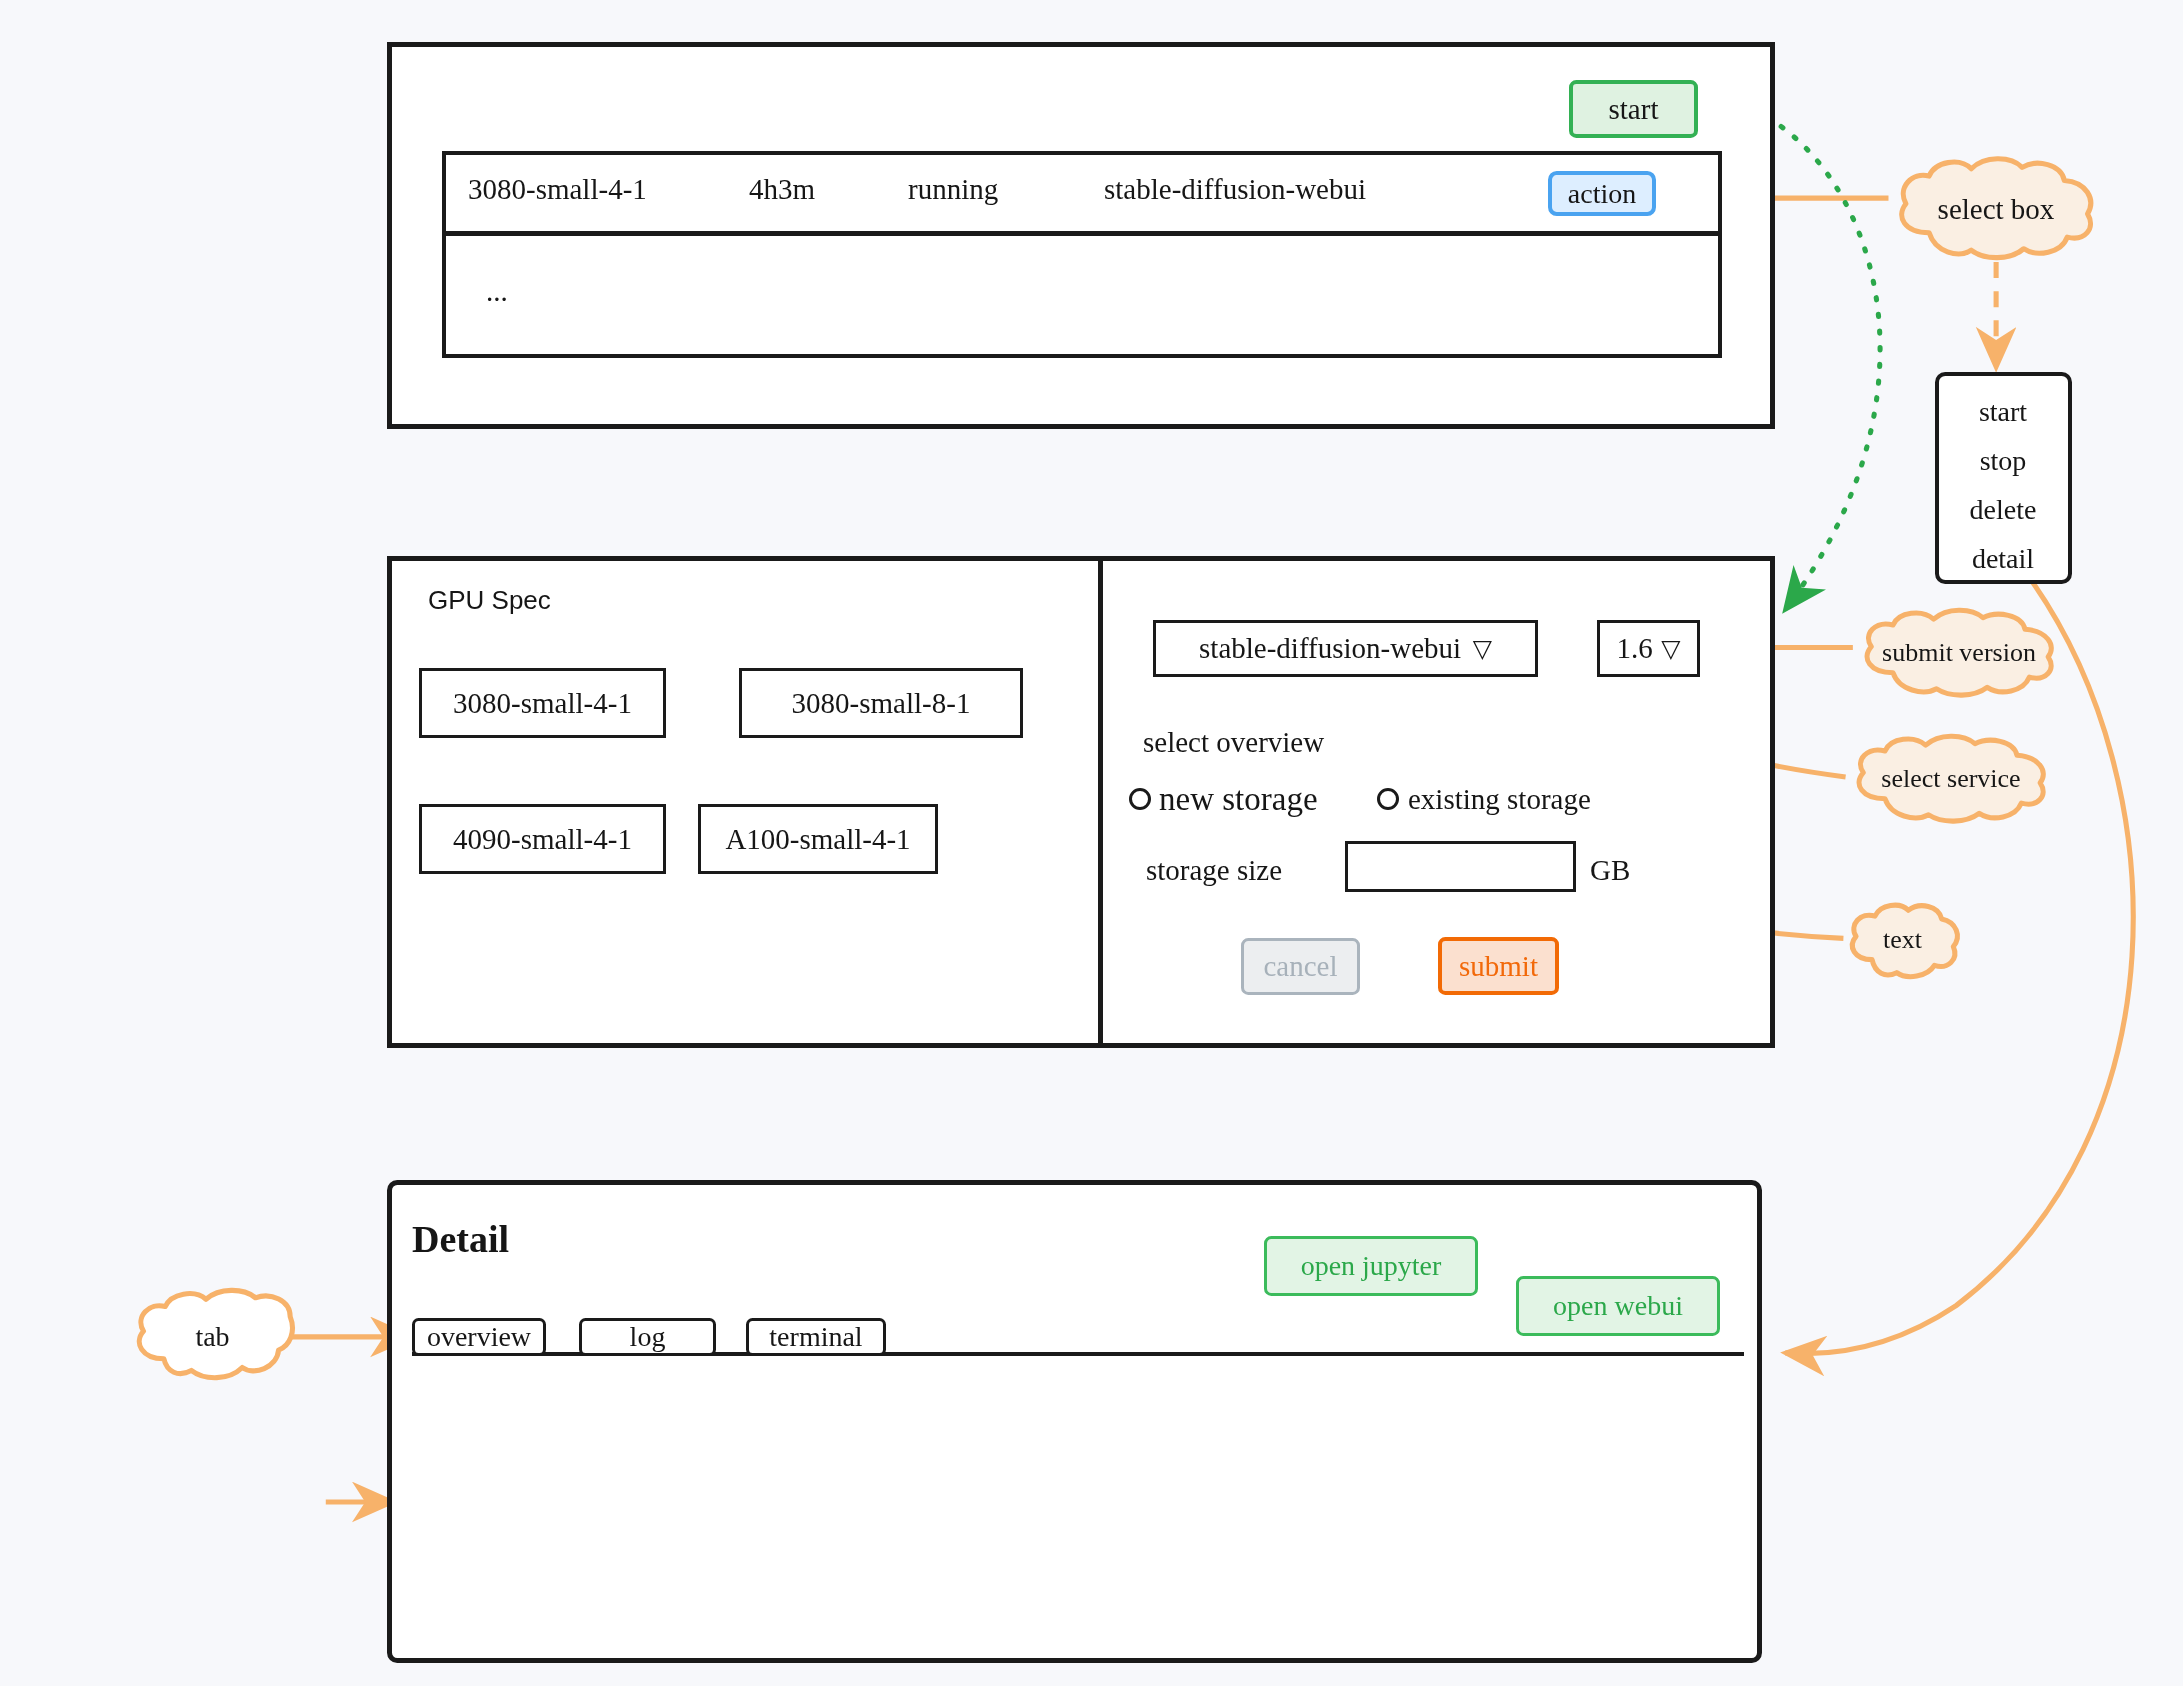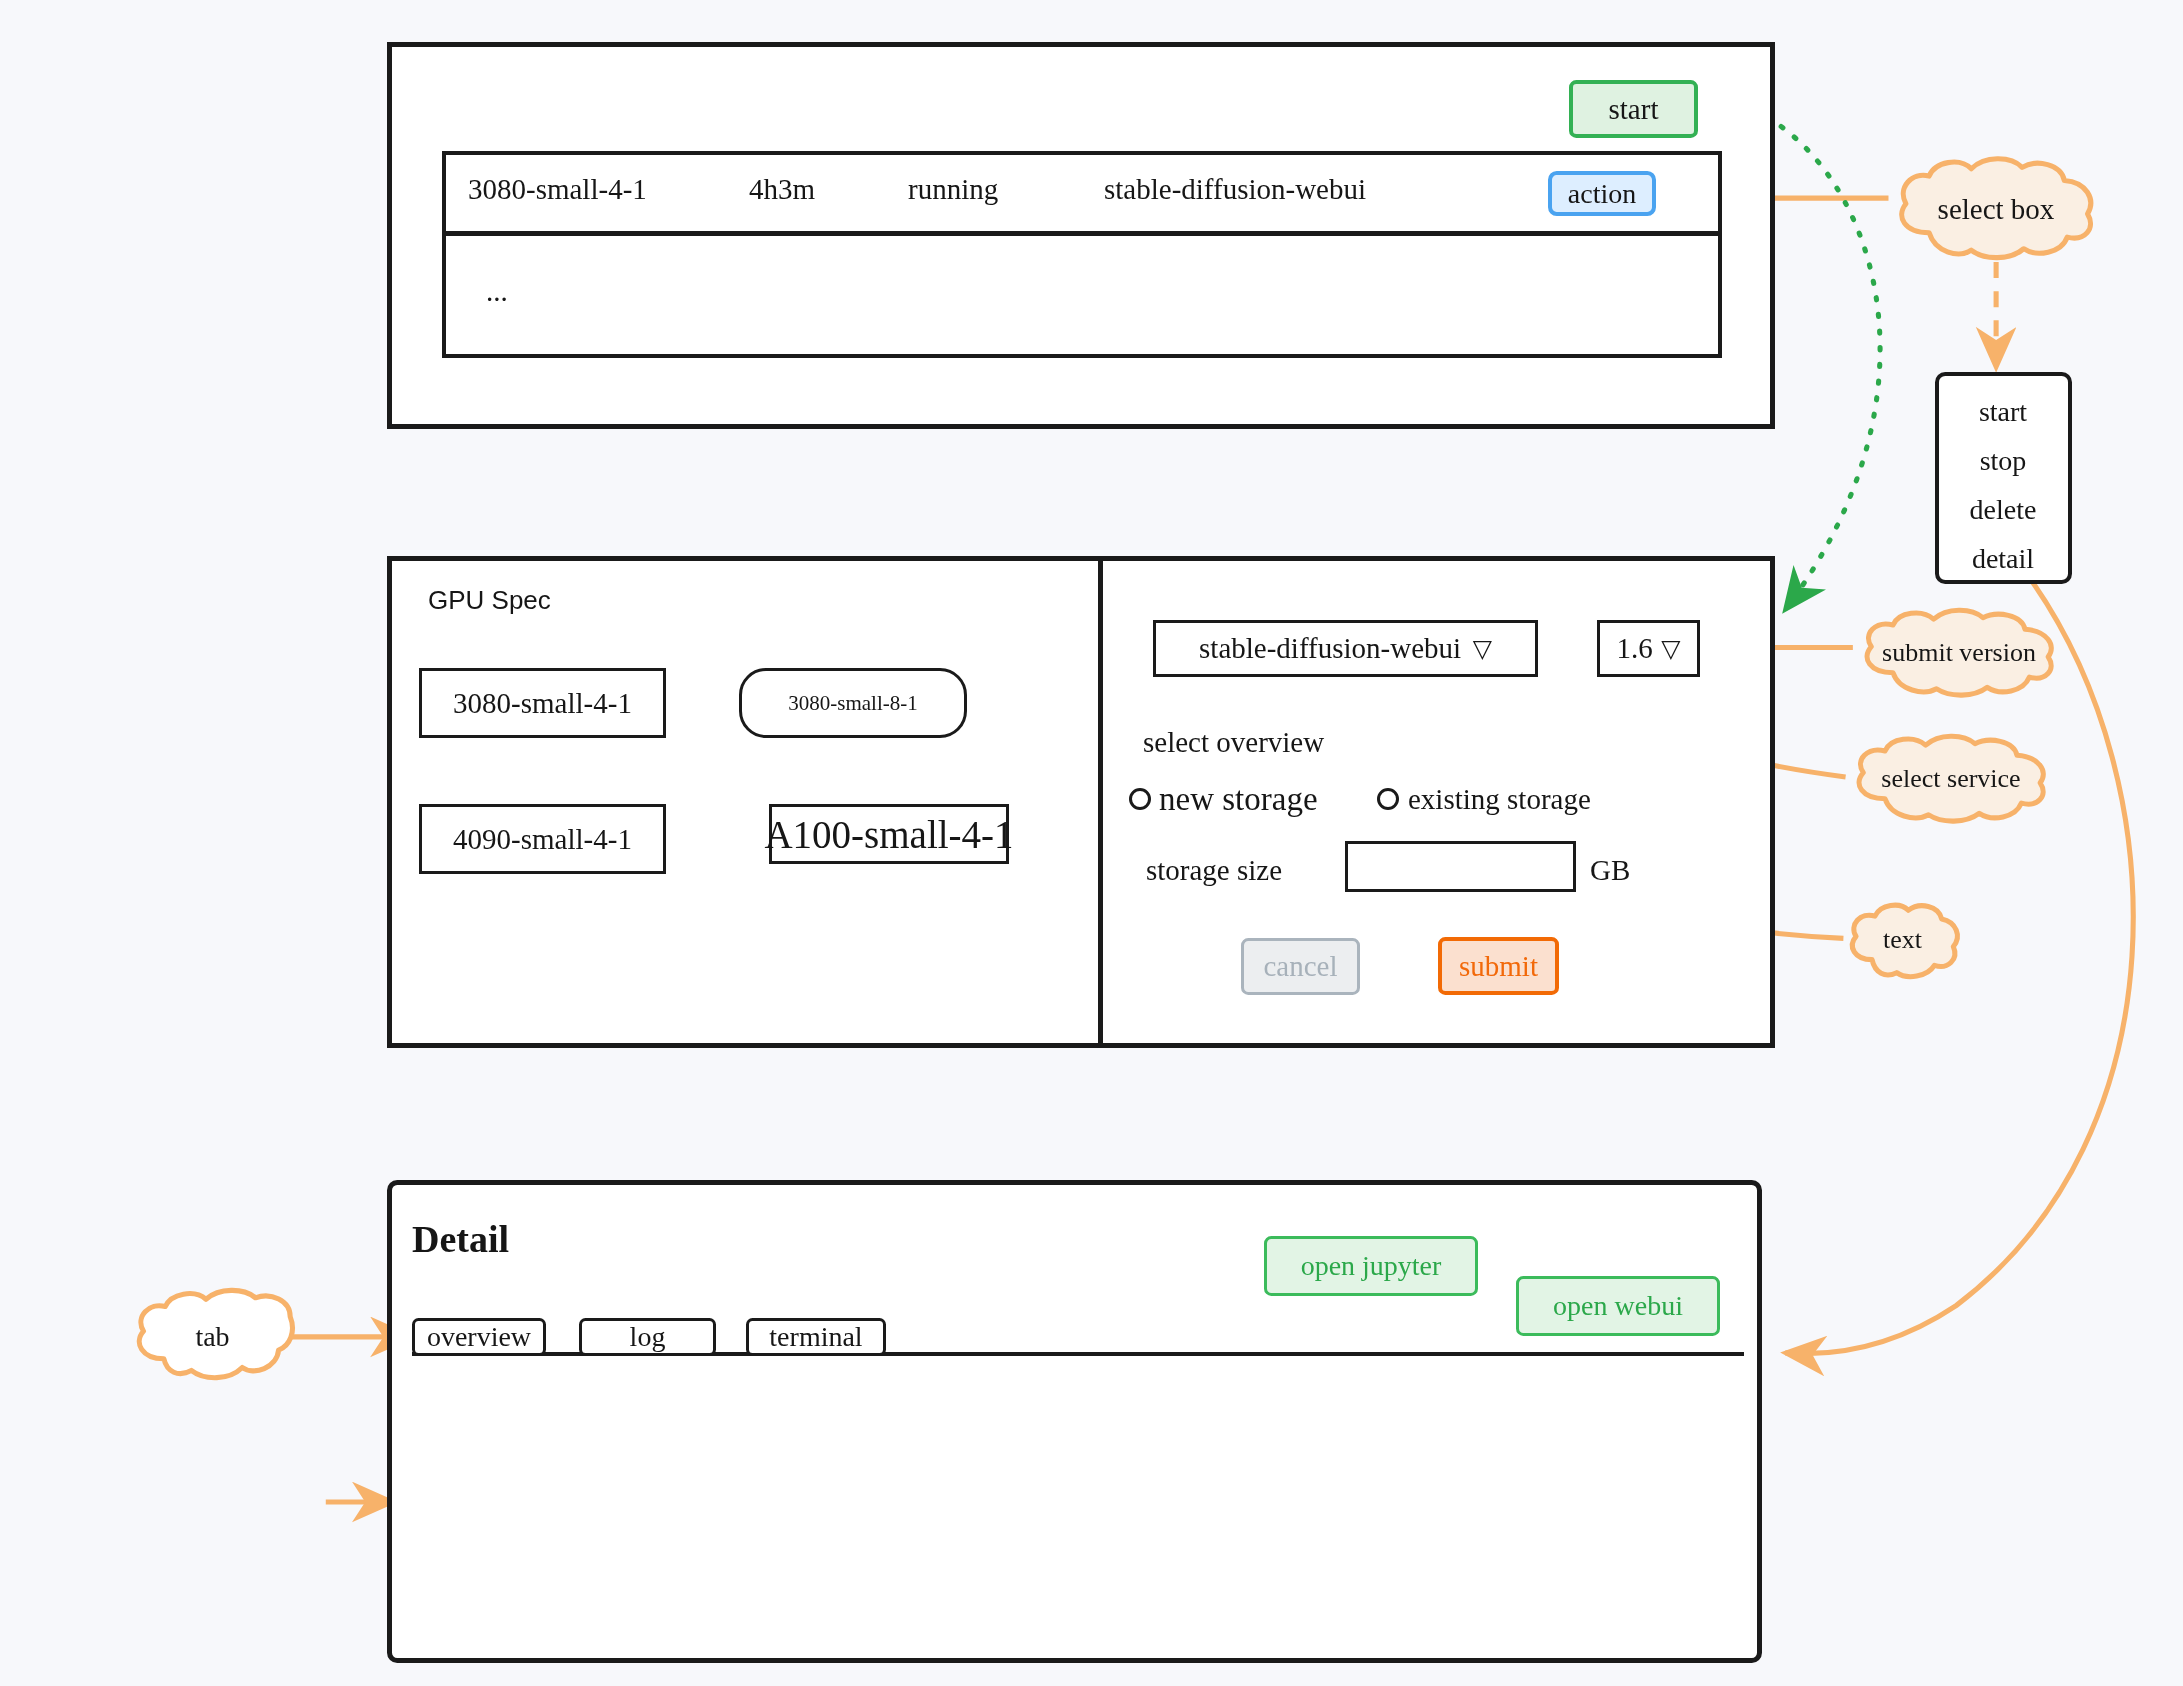--- a/index.html
+++ b/index.html
@@ -186,27 +186,27 @@
 
   <div class="abs panel" style="left:387px; top:556px; width:1388px; height:492px;"></div>
 
   <div class="abs vline" style="left:1098px; top:556px; width:5.1px; height:492px;"></div>
 
   <div class="abs txt left-txt" style="left:428px; top:585px; height:29px; font-size:26px; font-family:'Liberation Sans', sans-serif;">GPU Spec</div>
 
   <div class="abs thin-box center-txt txt" style="left:419px; top:668px; width:247px; height:70px; font-size:29px;">
     <span>3080-small-4-1</span>
   </div>
-  <div class="abs thin-box center-txt txt" style="left:739px; top:668px; width:228px; height:70px; font-size:21px;border-radius:27px;">
+  <div class="abs thin-box center-txt txt" style="left:739px; top:668px; width:284px; height:70px; font-size:29px;">
     <span>3080-small-8-1</span>
   </div>
   <div class="abs thin-box center-txt txt" style="left:419px; top:804px; width:247px; height:70px; font-size:29px;">
     <span>4090-small-4-1</span>
   </div>
-  <div class="abs thin-box center-txt txt" style="left:769px; top:804px; width:240px; height:60px; font-size:39px;">
+  <div class="abs thin-box center-txt txt" style="left:698px; top:804px; width:240px; height:70px; font-size:29px;">
     <span>A100-small-4-1</span>
   </div>
 
   <div class="abs thin-box center-txt txt" style="left:1153px; top:620px; width:385px; height:57px; font-size:29px; gap:11.6px;">
     <span>stable-diffusion-webui</span>
     <span style="font-size:25px;">▽</span>
   </div>
 
   <div class="abs thin-box center-txt txt" style="left:1597px; top:620px; width:103px; height:57px; font-size:29px; gap:8.7px;">
     <span>1.6</span>

